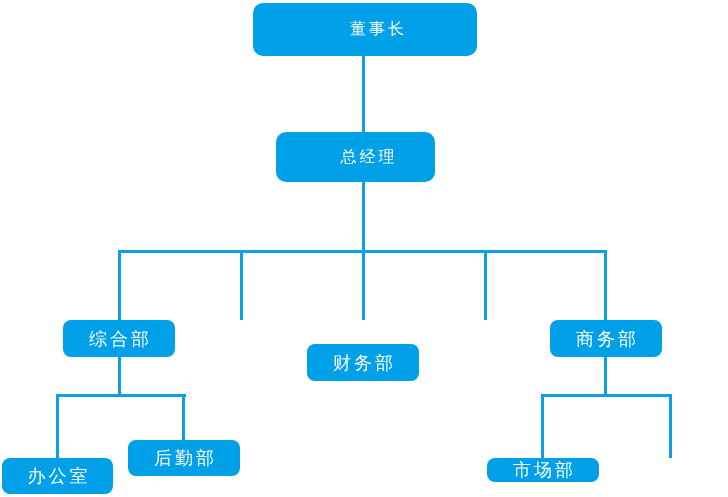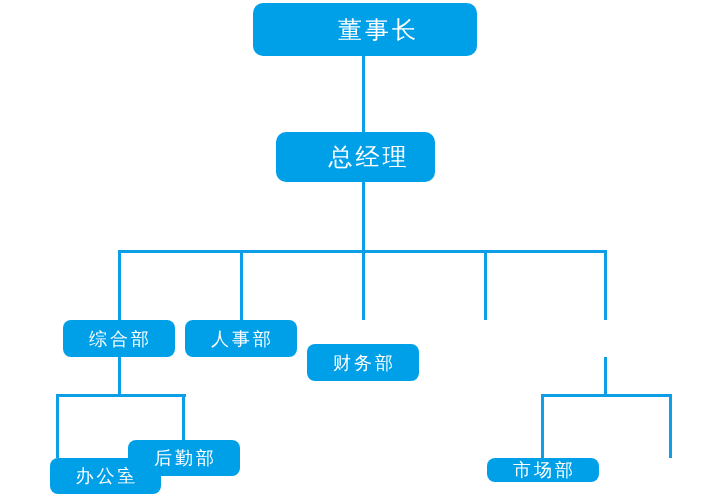--- a/index.html
+++ b/index.html
@@ -25,32 +25,32 @@
     display: flex;
     align-items: center;
     justify-content: center;
     box-sizing: border-box;
   }
   .node span {
     letter-spacing: 3px;
     padding-left: 3px; 
     white-space: nowrap;
   }
-  .node.lg { border-radius: 10px; font-size: 24px; padding-left: 24px; }
+  .node.lg { border-radius: 10px; font-size: 16px; padding-left: 24px; }
   .node.sm { border-radius: 8px;  font-size: 18px; }
 
   
   .n-chairman  { left: 253px; top: 3px;   width: 224px; height: 53px; }
   .n-gm        { left: 276px; top: 132px; width: 159px; height: 50px; }
   .n-zonghe    { left: 63px;  top: 320px; width: 112px; height: 37px; }
   .n-renshi    { left: 185px; top: 320px; width: 112px; height: 37px; }
   .n-caiwu     { left: 307px; top: 320px; width: 112px; height: 37px; margin-top: 24px; }
   .n-fawu      { left: 429px; top: 320px; width: 112px; height: 37px; }
   .n-shangwu   { left: 550px; top: 320px; width: 112px; height: 37px; }
-  .n-bangong   { left: 2px;   top: 458px; width: 111px; height: 36px; margin-left: 48px; }
+  .n-bangong   { left: 2px;   top: 458px; width: 111px; height: 36px; }
   .n-houqin    { left: 128px; top: 440px; width: 112px; height: 36px; }
   .n-shichang  { left: 487px; top: 458px; width: 112px; height: 24px; }
   .n-kefu      { left: 614px; top: 458px; width: 113px; height: 36px; }
 
   
   .c1  { left: 362px; top: 56px;  width: 3px;   height: 76px; }  
   .c2  { left: 362px; top: 182px; width: 3px;   height: 70px; }  
   .c3  { left: 118px; top: 250px; width: 489px; height: 3px;  }  
   .c4  { left: 118px; top: 250px; width: 3px;   height: 70px; }  
   .c5  { left: 240px; top: 250px; width: 3px;   height: 70px; }  
@@ -90,25 +90,25 @@
 
   <div class="node lg n-chairman">
     <span>董事长</span>
   </div>
   <div class="node lg n-gm">
     <span>总经理</span>
   </div>
   <div class="node sm n-zonghe">
     <span>综合部</span>
   </div>
-  <div class="node sm n-renshi">
-    <span>人事部</span>
-  </div>
   <div class="node sm n-caiwu">
     <span>财务部</span>
+  </div>
+  <div class="node sm n-shangwu">
+    <span>商务部</span>
   </div>
   <div class="node sm n-bangong">
     <span>办公室</span>
   </div>
   <div class="node sm n-houqin">
     <span>后勤部</span>
   </div>
   <div class="node sm n-shichang">
     <span>市场部</span>
   </div>

